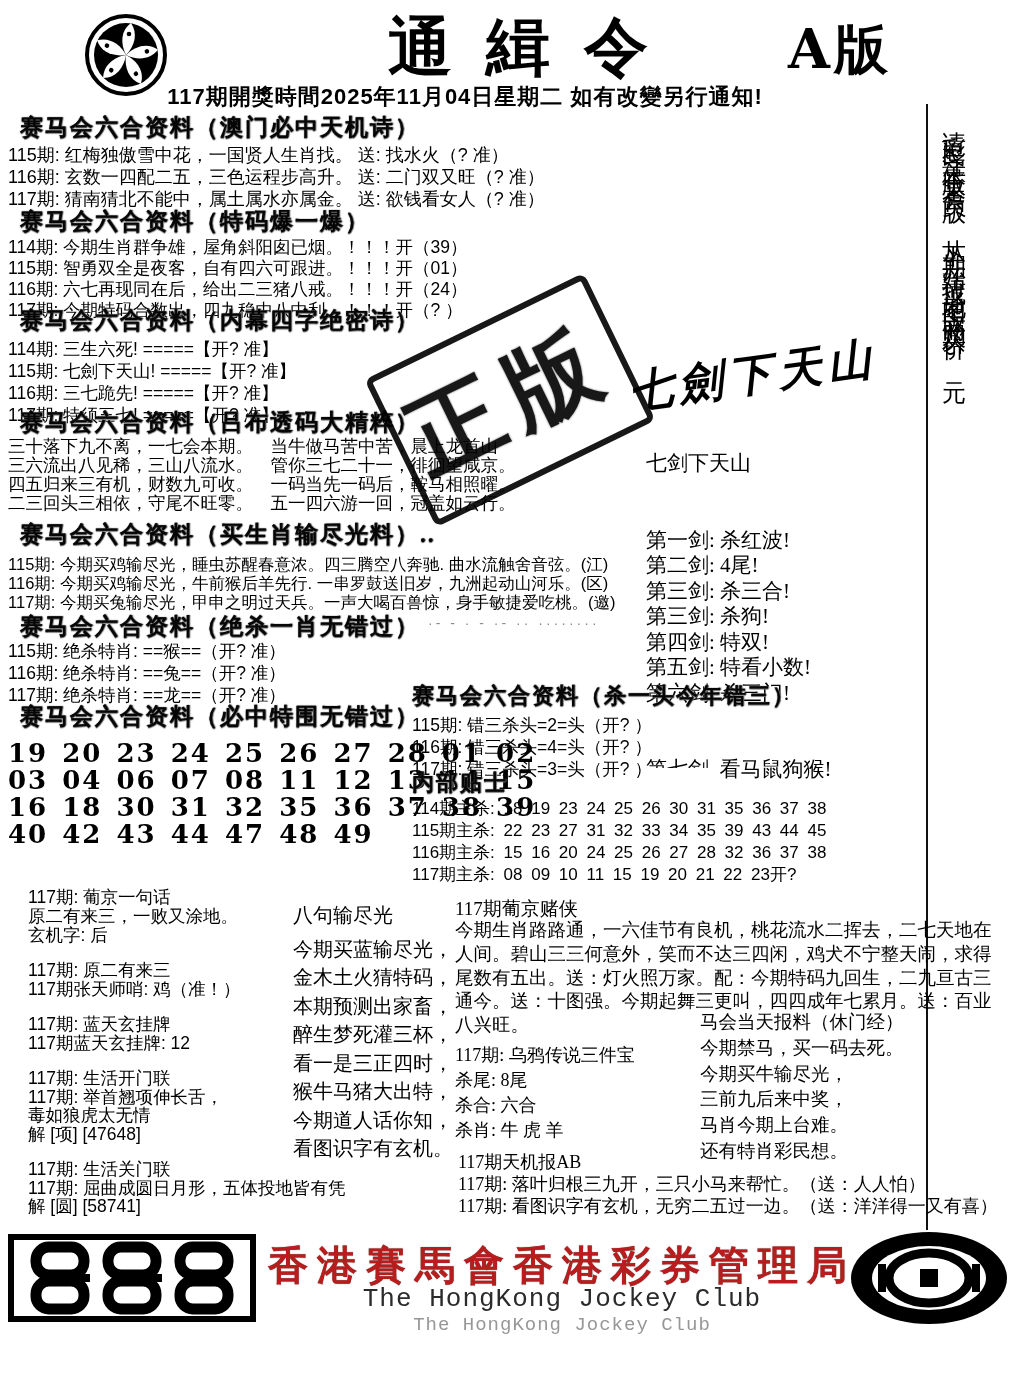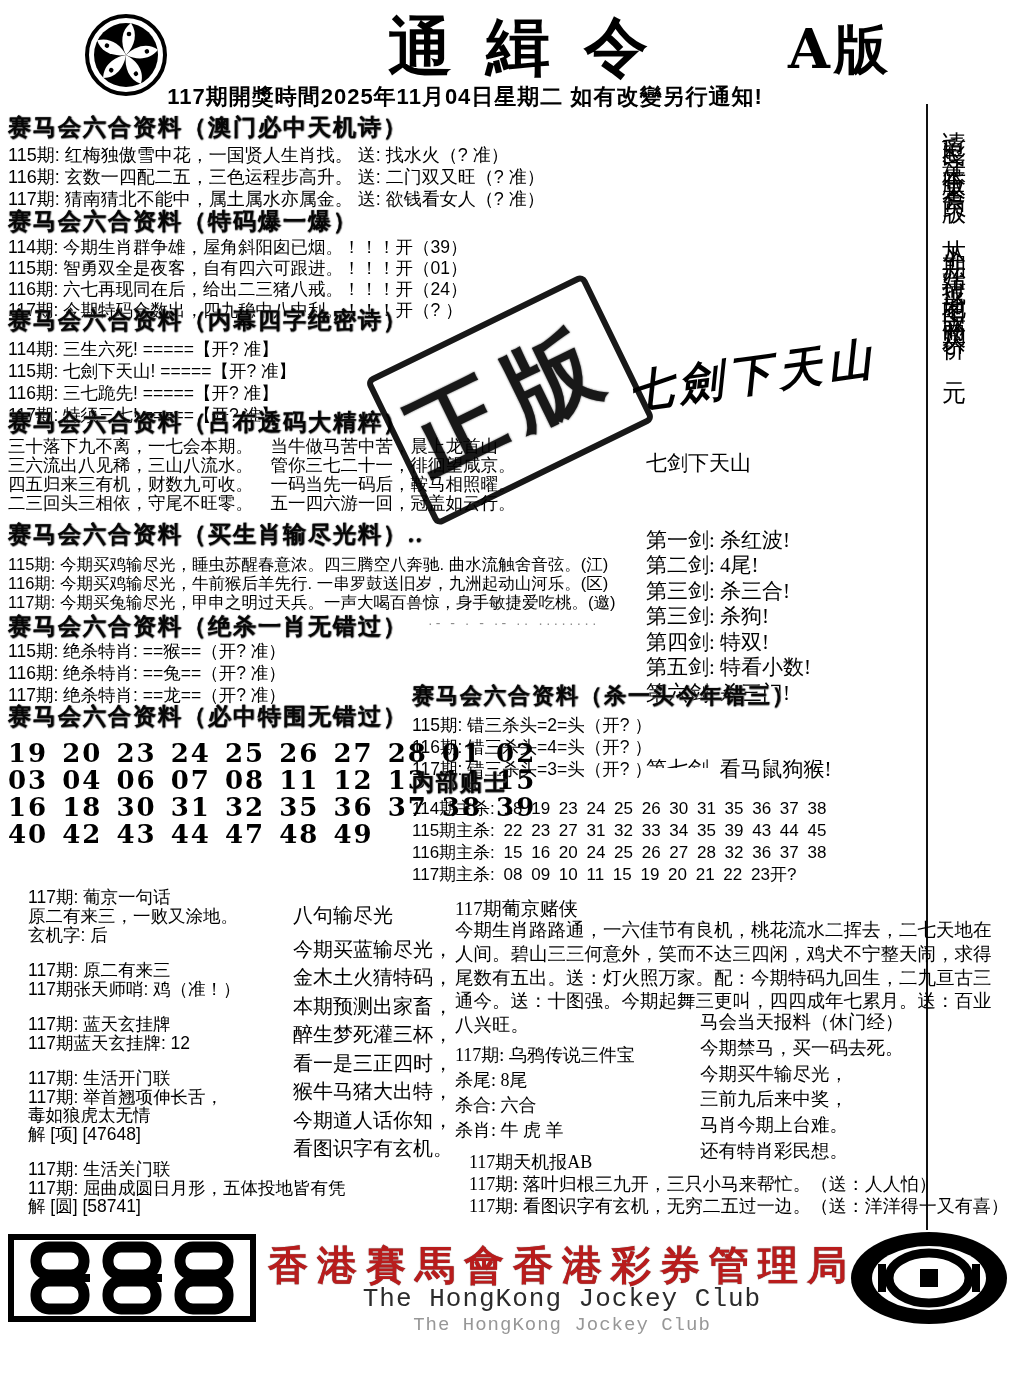--- a/index.html
+++ b/index.html
@@ -10,21 +10,21 @@
   .masthead-title{left:300px;top:4px;width:470px;text-align:center;
     font:bold 64px "DejaVu Serif",serif;letter-spacing:34px;white-space:nowrap;}
   .edition{left:788px;top:14px;font:bold 54px "DejaVu Serif",serif;letter-spacing:4px;}
   .subtitle{left:0;top:82px;width:930px;text-align:center;
     font:bold 22px "Liberation Sans",sans-serif;letter-spacing:1px;}
   
   .vrule{left:926px;top:104px;height:1126px;border-left:2px solid #111;}
   .vnotice{left:938px;top:112px;height:1160px;writing-mode:vertical-rl;
     font:24px "Liberation Serif",serif;letter-spacing:7px;}
   
-  .heading{left:8px;font:bold 23px "Liberation Serif",serif;letter-spacing:2px;color:#060606;
+  .heading{left:20px;font:bold 23px "Liberation Serif",serif;letter-spacing:2px;color:#060606;
     text-shadow:0 0 1px #444,1px 0 1px #777,0 1px 1px #777;white-space:nowrap;}
   .h2{font-size:22px;}
   
   .tiplines{left:8px;font-weight:normal;font-family:"Liberation Sans",sans-serif;white-space:pre;}
   .numrows{left:8px;font:bold 26px "DejaVu Serif",serif;line-height:27px;letter-spacing:2px;word-spacing:3px;white-space:pre;}
   
   .stamp{left:388px;top:318px;width:232px;height:152px;border:6px solid #000;border-radius:8px;
     transform:rotate(-26deg);display:flex;align-items:center;justify-content:center;
     font:bold 92px "DejaVu Serif",serif;letter-spacing:14px;opacity:.9;
     text-shadow:0 0 2px #333;}
@@ -142,21 +142,21 @@
         <div>猴牛马猪大出特，</div>
         <div>今期道人话你知，</div>
         <div>看图识字有玄机。</div>
       </div>
   </div>
 
   <div class="abs plain" style="left:455px;top:896px;font-size:19px">117期葡京赌侠</div>
   <div class="abs para"><div>今期生肖路路通，一六佳节有良机，桃花流水二挥去，二七天地在</div><div>人间。碧山三三何意外，笑而不达三四闲，鸡犬不宁整天闹，求得</div><div>尾数有五出。送：灯火照万家。配：今期特码九回生，二九亘古三</div><div>通今。送：十图强。今期起舞三更叫，四四成年七累月。送：百业</div><div>八兴旺。</div></div>
   <div class="abs plain" style="left:455px;top:1043px;font-size:18px;line-height:25px;white-space:pre"><div>117期: 乌鸦传说三件宝</div><div>杀尾: 8尾</div><div>杀合: 六合</div><div>杀肖: 牛 虎 羊</div></div>
   <div class="abs plain" style="left:700px;top:1010px;font-size:18.5px;line-height:25.8px;white-space:pre"><div>马会当天报料（休门经）</div><div>今期禁马，买一码去死。</div><div>今期买牛输尽光，</div><div>三前九后来中奖，</div><div>马肖今期上台难。</div><div>还有特肖彩民想。</div></div>
-  <div class="abs plain" style="left:469px;top:1151px;font-size:18px;line-height:22px;white-space:pre"><div>117期天机报AB</div><div>117期: 落叶归根三九开，三只小马来帮忙。（送：人人怕）</div><div>117期: 看图识字有玄机，无穷二五过一边。（送：洋洋得一又有喜）</div></div>
+  <div class="abs plain" style="left:458px;top:1151px;font-size:18px;line-height:22px;white-space:pre"><div>117期天机报AB</div><div>117期: 落叶归根三九开，三只小马来帮忙。（送：人人怕）</div><div>117期: 看图识字有玄机，无穷二五过一边。（送：洋洋得一又有喜）</div></div>
 
   <div class="abs" style="left:8px;top:1234px">
     <svg width="248" height="88" viewBox="0 0 248 88">
       <rect x="3" y="3" width="242" height="82" fill="none" stroke="#000" stroke-width="6"></rect>
       <g stroke="#000" stroke-width="11" fill="none">
         <rect x="28" y="13" width="48" height="28" rx="13"></rect>
           <rect x="28" y="47" width="48" height="28" rx="13"></rect>
         <rect x="100" y="13" width="48" height="28" rx="13"></rect>
           <rect x="100" y="47" width="48" height="28" rx="13"></rect>
         <rect x="172" y="13" width="48" height="28" rx="13"></rect>

